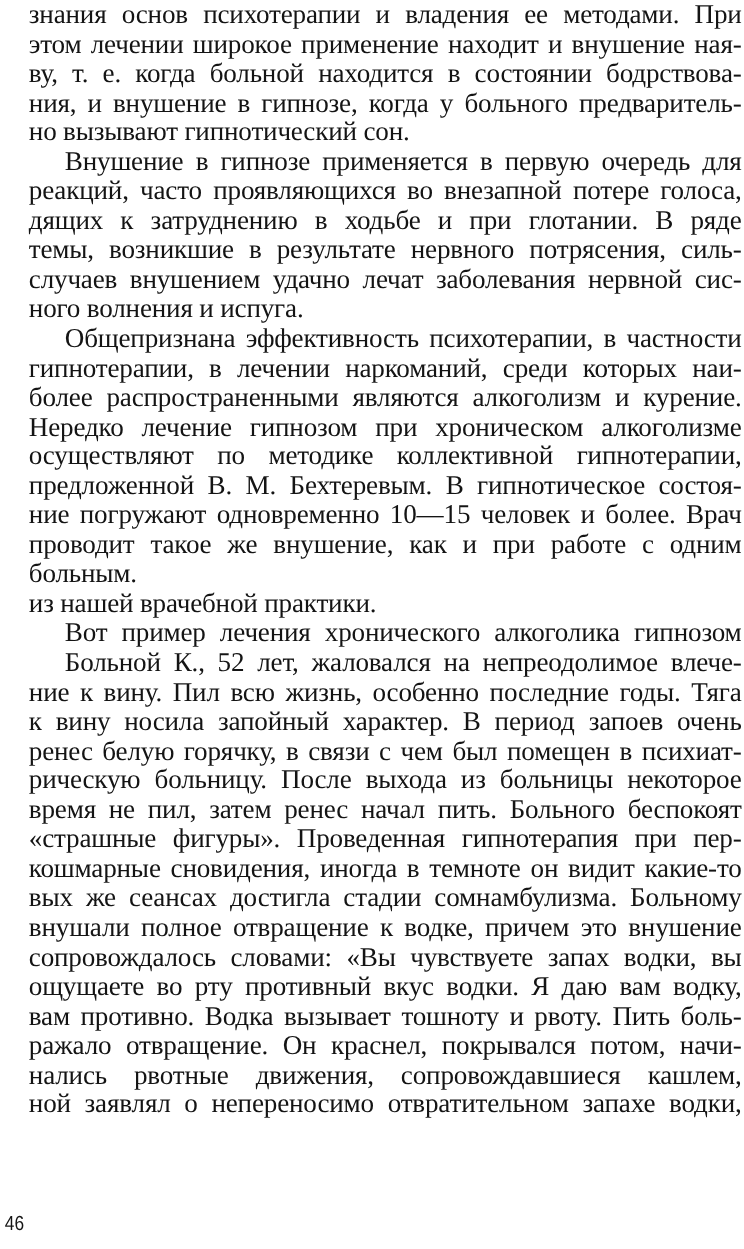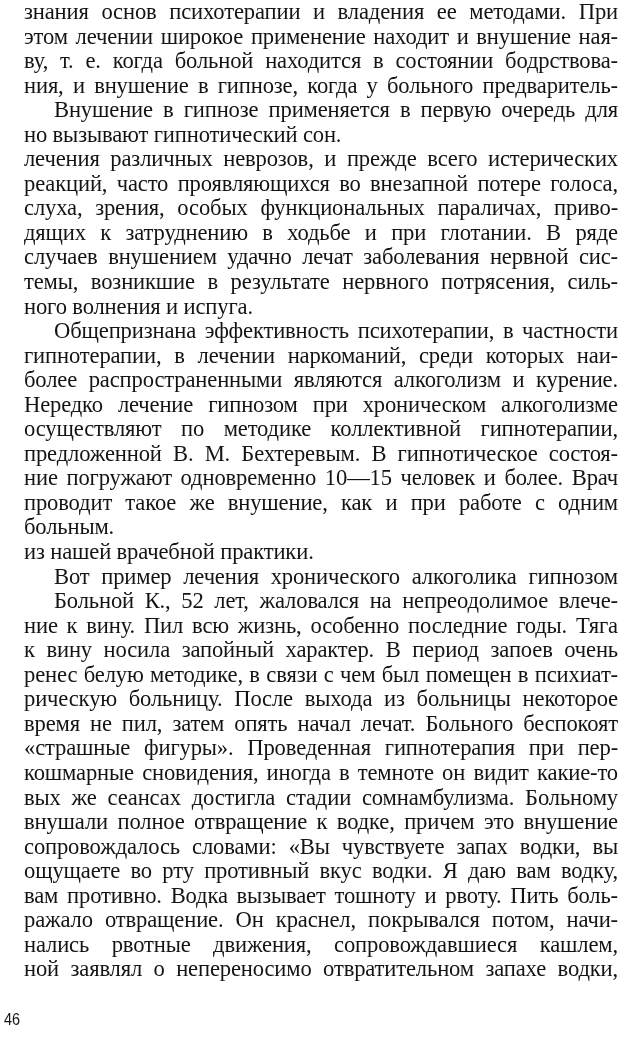--- a/index.html
+++ b/index.html
@@ -20,46 +20,44 @@
   }
 </style>
 </head>
 <body>
 
 <div class="page" id="page">
     <span class="line">знания основ психотерапии и владения ее методами. При</span>
     <span class="line">этом лечении широкое применение находит и внушение ная-</span>
     <span class="line">ву, т. е. когда больной находится в состоянии бодрствова-</span>
     <span class="line">ния, и внушение в гипнозе, когда у больного предваритель-</span>
+    <span class="line last">но вызывают гипнотический сон.</span>
     <span class="line indent">Внушение в гипнозе применяется в первую очередь для</span>
-    <span class="line last">но вызывают гипнотический сон.</span>
-    <span class="line">лечения различных неврозов, и прежде всего истерических</span>
     <span class="line">реакций, часто проявляющихся во внезапной потере голоса,</span>
-    <span class="line">слуха, зрения, особых функциональных параличах, приво-</span>
     <span class="line">дящих к затруднению в ходьбе и при глотании. В ряде</span>
+    <span class="line">темы, возникшие в результате нервного потрясения, силь-</span>
     <span class="line">случаев внушением удачно лечат заболевания нервной сис-</span>
-    <span class="line">темы, возникшие в результате нервного потрясения, силь-</span>
     <span class="line last">ного волнения и испуга.</span>
     <span class="line indent">Общепризнана эффективность психотерапии, в частности</span>
     <span class="line">гипнотерапии, в лечении наркоманий, среди которых наи-</span>
     <span class="line">более распространенными являются алкоголизм и курение.</span>
     <span class="line">Нередко лечение гипнозом при хроническом алкоголизме</span>
     <span class="line">осуществляют по методике коллективной гипнотерапии,</span>
     <span class="line">предложенной В. М. Бехтеревым. В гипнотическое состоя-</span>
     <span class="line">ние погружают одновременно 10—15 человек и более. Врач</span>
     <span class="line">проводит такое же внушение, как и при работе с одним</span>
     <span class="line last">больным.</span>
     <span class="line last">из нашей врачебной практики.</span>
     <span class="line indent">Вот пример лечения хронического алкоголика гипнозом</span>
     <span class="line indent">Больной К., 52 лет, жаловался на непреодолимое влече-</span>
     <span class="line">ние к вину. Пил всю жизнь, особенно последние годы. Тяга</span>
     <span class="line">к вину носила запойный характер. В период запоев очень</span>
-    <span class="line">ренес белую методике, в связи с чем был помещен в психиат-</span>
+    <span class="line">ренес белую горячку, в связи с чем был помещен в психиат-</span>
     <span class="line">рическую больницу. После выхода из больницы некоторое</span>
-    <span class="line">время не пил, затем опять начал лечат. Больного беспокоят</span>
+    <span class="line">время не пил, затем ренес начал пить. Больного беспокоят</span>
     <span class="line">«страшные фигуры». Проведенная гипнотерапия при пер-</span>
     <span class="line">кошмарные сновидения, иногда в темноте он видит какие-то</span>
     <span class="line">вых же сеансах достигла стадии сомнамбулизма. Больному</span>
     <span class="line">внушали полное отвращение к водке, причем это внушение</span>
     <span class="line">сопровождалось словами: «Вы чувствуете запах водки, вы</span>
     <span class="line">ощущаете во рту противный вкус водки. Я даю вам водку,</span>
     <span class="line">вам противно. Водка вызывает тошноту и рвоту. Пить боль-</span>
     <span class="line">ражало отвращение. Он краснел, покрывался потом, начи-</span>
     <span class="line">нались рвотные движения, сопровождавшиеся кашлем,</span>
     <span class="line">ной заявлял о непереносимо отвратительном запахе водки,</span>

